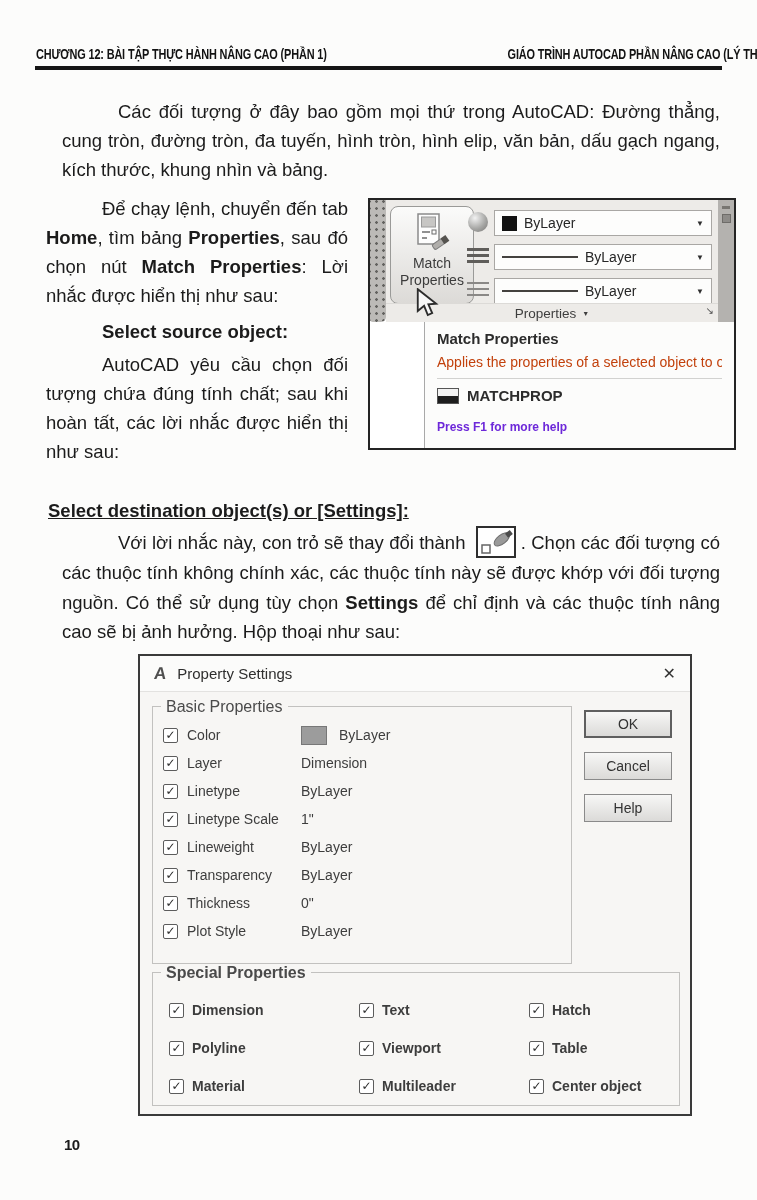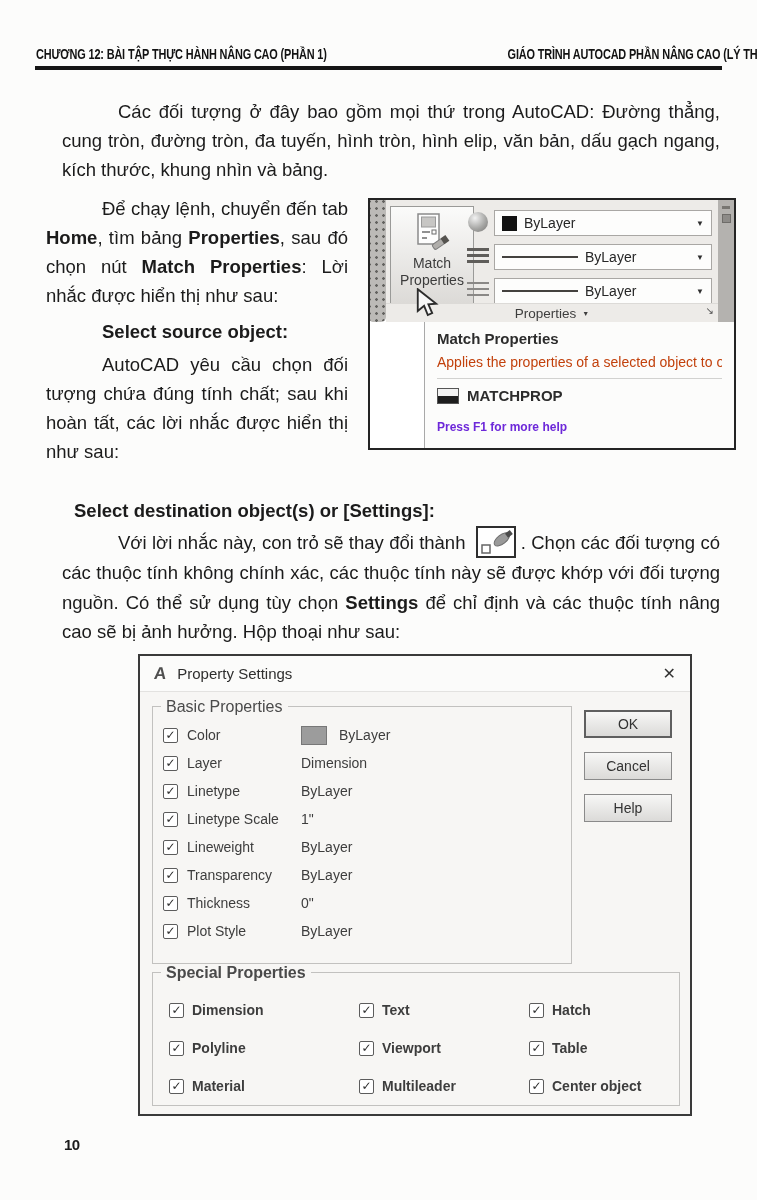--- a/index.html
+++ b/index.html
@@ -14,39 +14,39 @@
   .hdr .hl{transform:scaleX(0.78);transform-origin:left center;}
   .hdr .hr{transform:scaleX(0.78);transform-origin:right center;}
   .hdr-rule{position:absolute;left:35px;top:66px;width:687px;height:3.5px;background:#151515;}
   
   .btxt{font-size:18.5px;line-height:29px;text-align:justify;margin:0;}
   .ind{text-indent:56px;}
   .p1{position:absolute;left:62px;top:97px;width:658px;}
   .colL{position:absolute;left:46px;top:194px;width:302px;}
   .colL p{margin:0 0 2px 0;}
   .colL .hprompt{font-weight:bold;margin:7px 0 4px 0;}
-  .h2prompt{position:absolute;left:74px;top:496px;width:658px;font-weight:bold;}
+  .h2prompt{position:absolute;left:48px;top:496px;width:658px;font-weight:bold;text-decoration:underline;}
   .p3{position:absolute;left:62px;top:526px;width:658px;line-height:29.5px;}
   .p3 svg{vertical-align:-9px;margin:0 5px;}
   .pgnum{position:absolute;left:64px;top:1136px;font-size:15px;font-weight:bold;letter-spacing:-0.5px;}
   b{font-weight:bold;}
   
   .shot1{position:absolute;left:368px;top:198px;width:368px;height:252px;background:#fff;
          border:2px solid #242424;box-sizing:border-box;}
   .rb{position:absolute;left:0;top:0;right:0;height:122px;}
   .grip{position:absolute;left:0;top:0;width:16px;height:122px;background:#bcbab7;
         border-radius:0 0 5px 3px;
         background-image:radial-gradient(circle,#63625f 1.2px,rgba(0,0,0,0) 1.5px);
         background-size:7px 7px;background-position:3px 5px;}
   .rb-main{position:absolute;left:16px;right:16px;top:0;height:122px;background:#edebe8;}
   .rstrip{position:absolute;right:0;top:0;width:16px;height:122px;background:#b4b2af;}
   .rstrip i{display:block;width:8px;height:3px;background:#787672;margin:6px auto 0;}
   .rstrip em{display:block;width:7px;height:7px;background:#8d8b88;border:1px solid #6e6c69;margin:5px auto 0;}
   .mp-btn{position:absolute;left:4px;top:6px;width:82px;height:96px;
-          background:linear-gradient(#fbfbfa,#dcdad7);border:1px solid #9a9a98;border-radius:0;
+          background:linear-gradient(#fbfbfa,#dcdad7);border:1px solid #9a9a98;border-radius:8px;
           display:flex;flex-direction:column;align-items:center;justify-content:flex-start;
           font-size:14px;color:#3c3c3c;line-height:17px;text-align:center;cursor:default;}
   .mp-btn svg{margin-top:4px;}
   .rico{position:absolute;left:80px;width:24px;text-align:center;}
   .sphere{display:inline-block;width:20px;height:20px;border-radius:50%;
           background:radial-gradient(circle at 35% 30%,#f2f2f2,#a8a8a6 55%,#767472);}
   .lstack{display:inline-block;width:22px;height:16px;
           background:repeating-linear-gradient(to bottom,#5f5d5a 0 3px,rgba(0,0,0,0) 3px 6px);}
   .lstack2{display:inline-block;width:22px;height:16px;
           background:repeating-linear-gradient(to bottom,#8a8886 0 2px,rgba(0,0,0,0) 2px 6px);}

